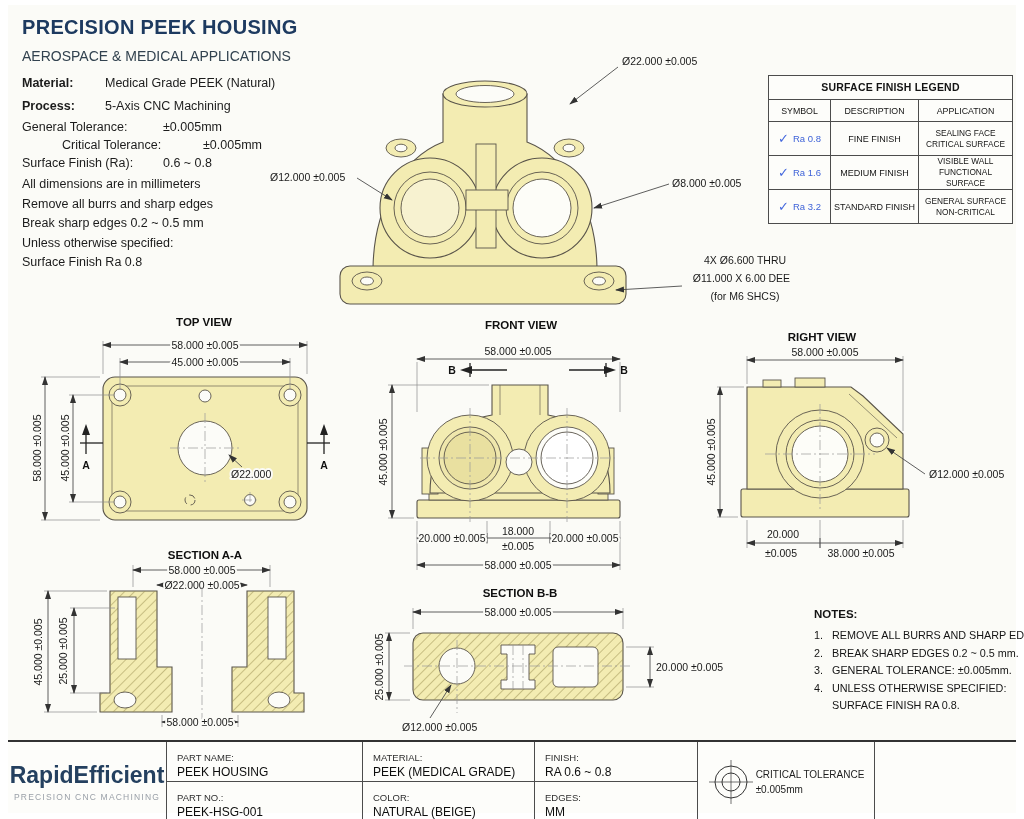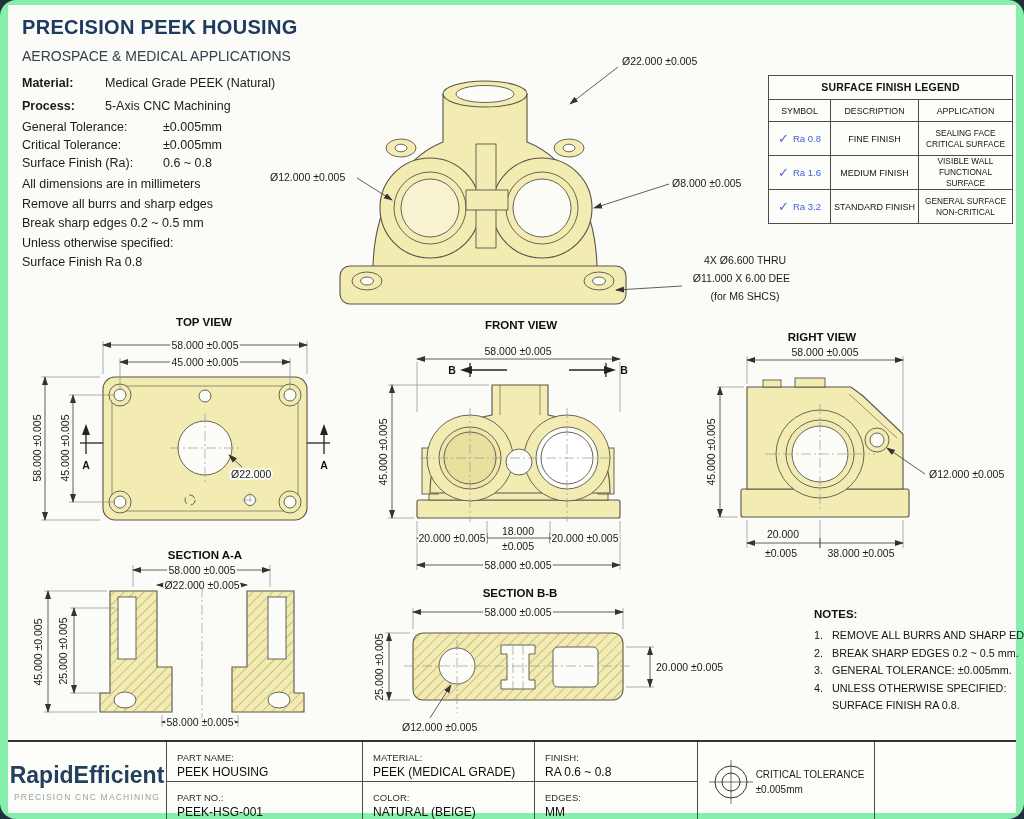--- a/index.html
+++ b/index.html
@@ -1,16 +1,16 @@
 <!DOCTYPE html>
 <html><head>
 <meta charset="utf-8">
 <style>
   html,body{margin:0;padding:0;background:#262d3c;}
-  .frame{position:relative;width:1024px;height:819px;background:#86efac;font-family:"Liberation Sans",sans-serif;overflow:hidden;border-radius:16px;}
+  .frame{position:relative;width:1024px;height:819px;background:#ffffff;font-family:"Liberation Sans",sans-serif;overflow:hidden;}
   .sheet{position:absolute;left:8px;top:5px;width:1008px;height:806px;background:#fbfbf7;}
   .abs{position:absolute;}
   
   .title{font-size:20px;font-weight:bold;color:#1d3a60;letter-spacing:.3px;}
   .subtitle{font-size:14px;color:#32424f;}
   .specrow{display:flex;font-size:12.5px;color:#1c1c1c;}
   .speclabel{width:141px;}
   .speclabel.b{width:83px;font-weight:bold;}
   .noteline{font-size:12.5px;color:#1c1c1c;margin-bottom:5.5px;}
   
@@ -71,21 +71,21 @@
       <span>Medical Grade PEEK (Natural)</span>
     </div>
     <div class="specrow" style="margin-bottom:7px;">
       <span class="speclabel b">Process:</span>
       <span>5-Axis CNC Machining</span>
     </div>
     <div class="specrow" style="margin-bottom:4px;">
       <span class="speclabel">General Tolerance:</span>
       <span>±0.005mm</span>
     </div>
-    <div class="specrow" style="margin-bottom:4px;">
+    <div class="specrow" style="margin-bottom:4px;margin-left:40px;">
       <span class="speclabel">Critical Tolerance:</span>
       <span>±0.005mm</span>
     </div>
     <div class="specrow" style="margin-bottom:7px;">
       <span class="speclabel">Surface Finish (Ra):</span>
       <span>0.6 ~ 0.8</span>
     </div>
     <div class="noteline">All dimensions are in millimeters</div>
     <div class="noteline">Remove all burrs and sharp edges</div>
     <div class="noteline">Break sharp edges 0.2 ~ 0.5 mm</div>

